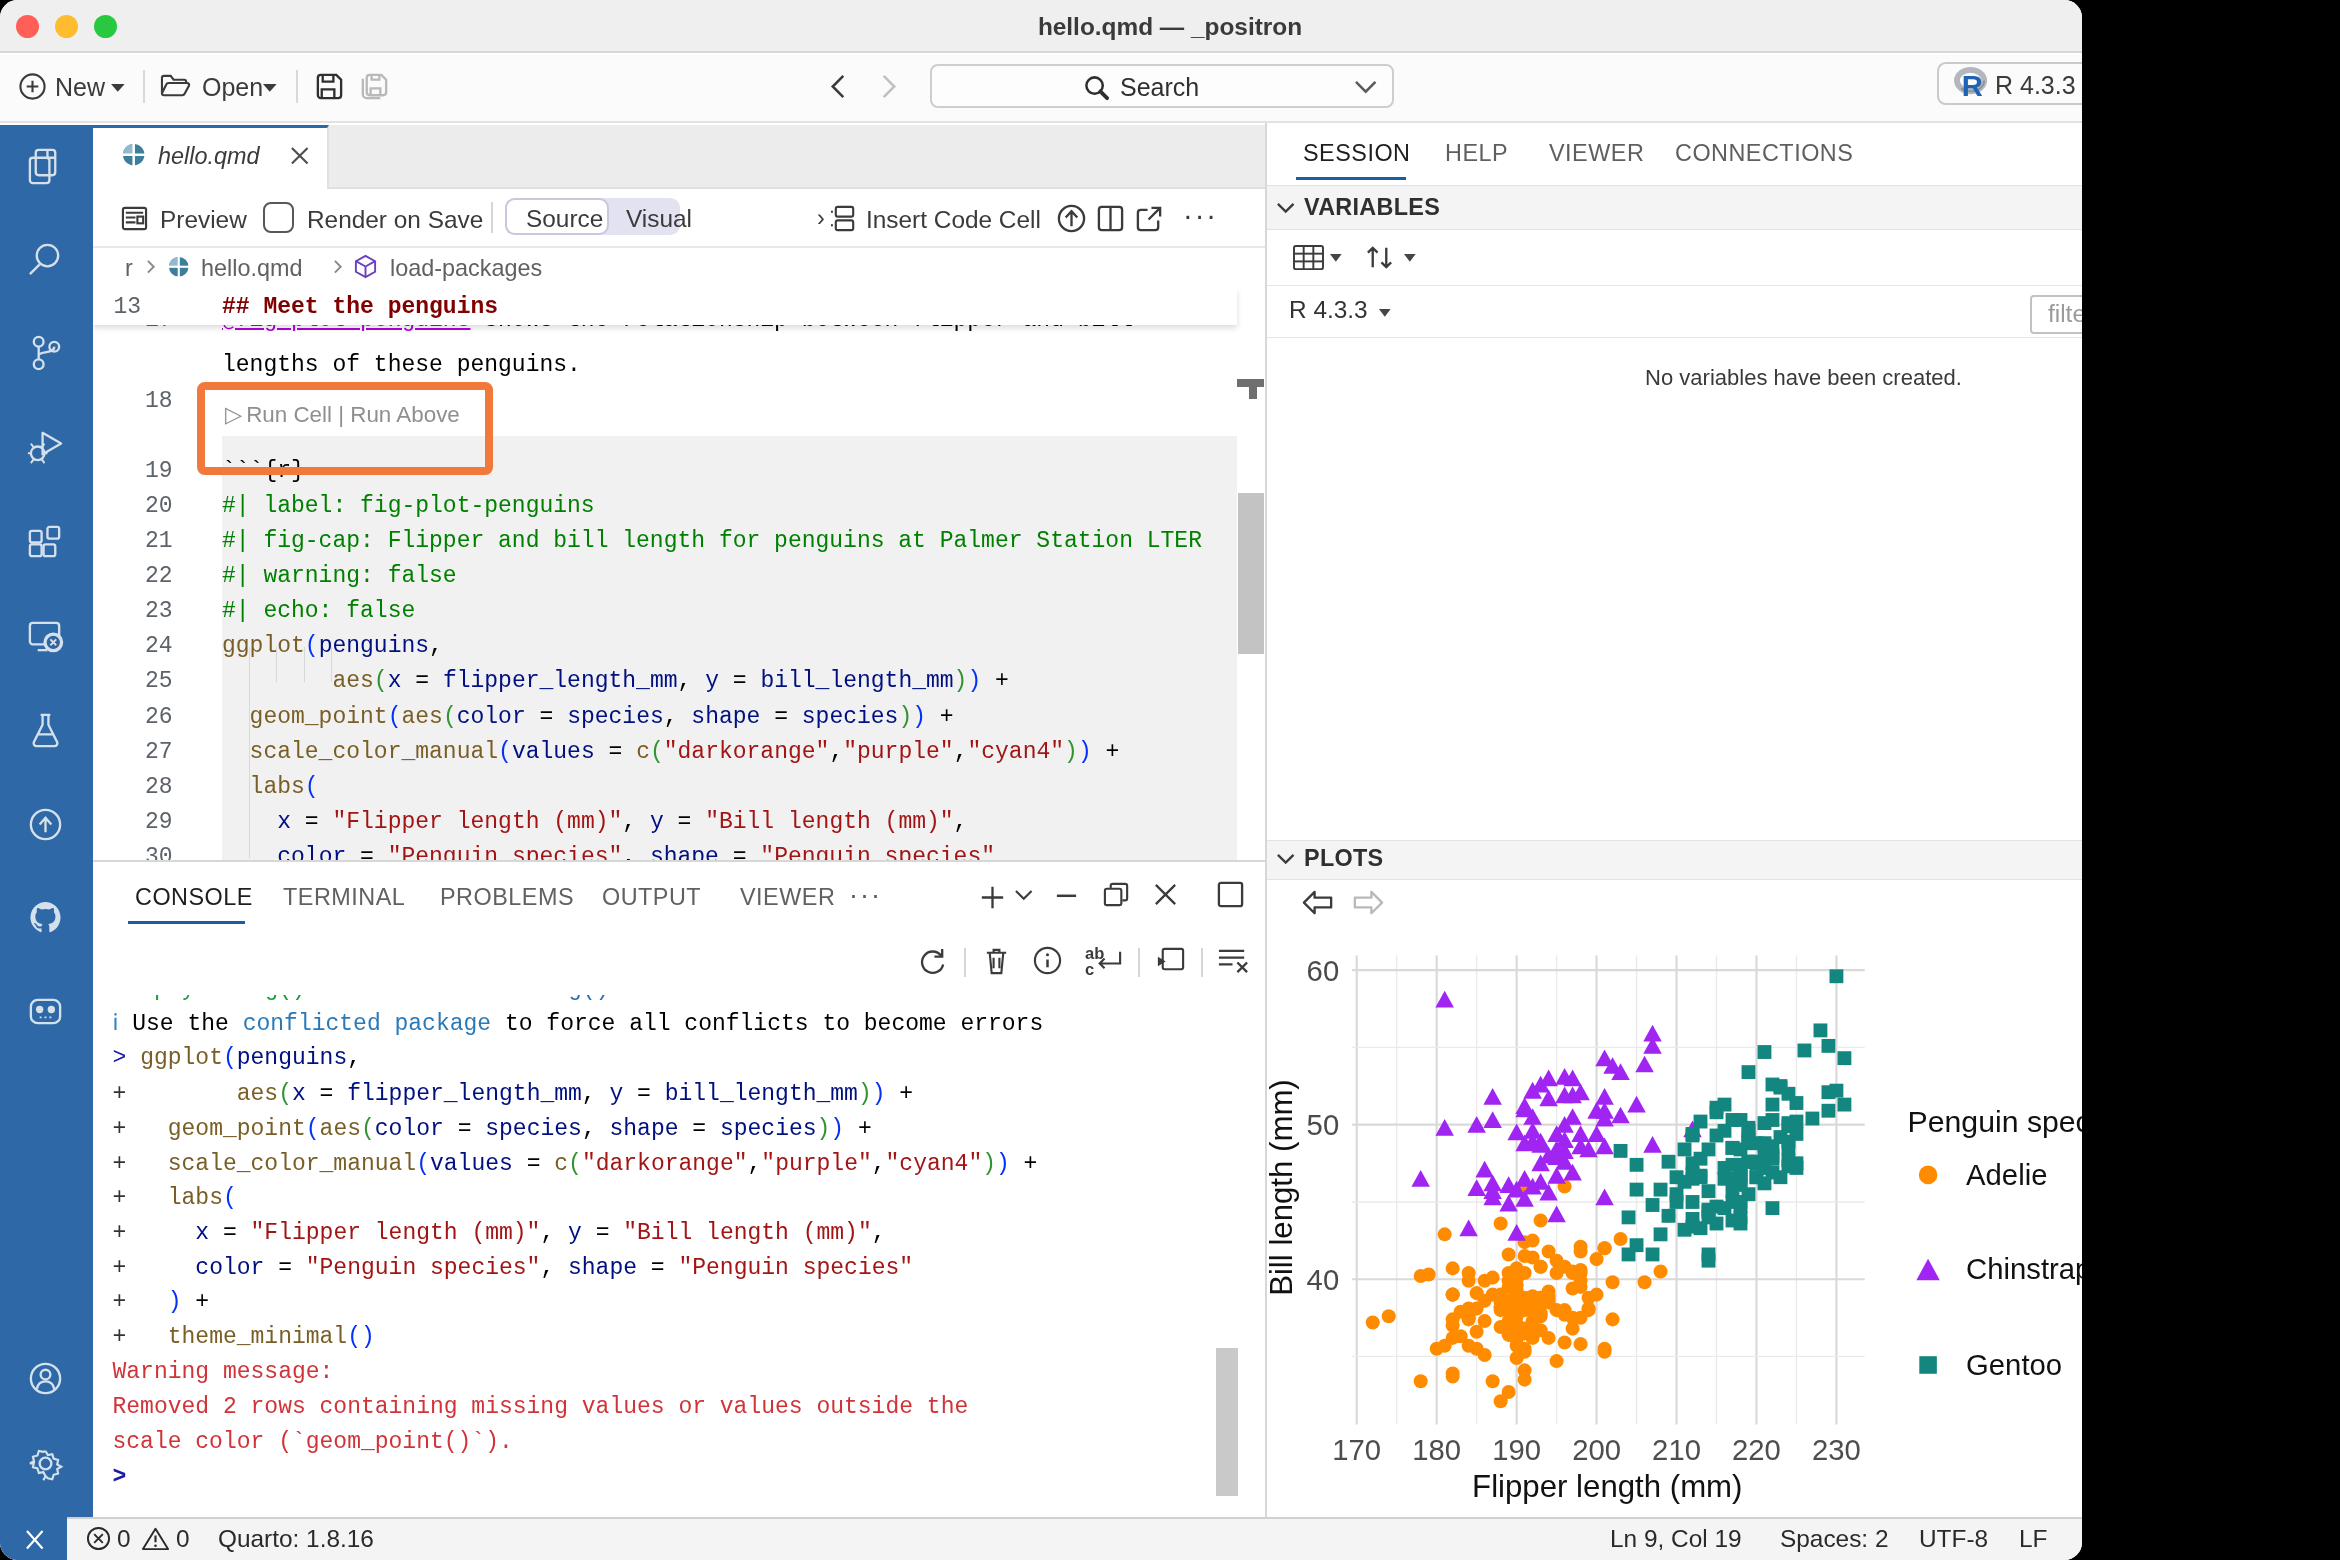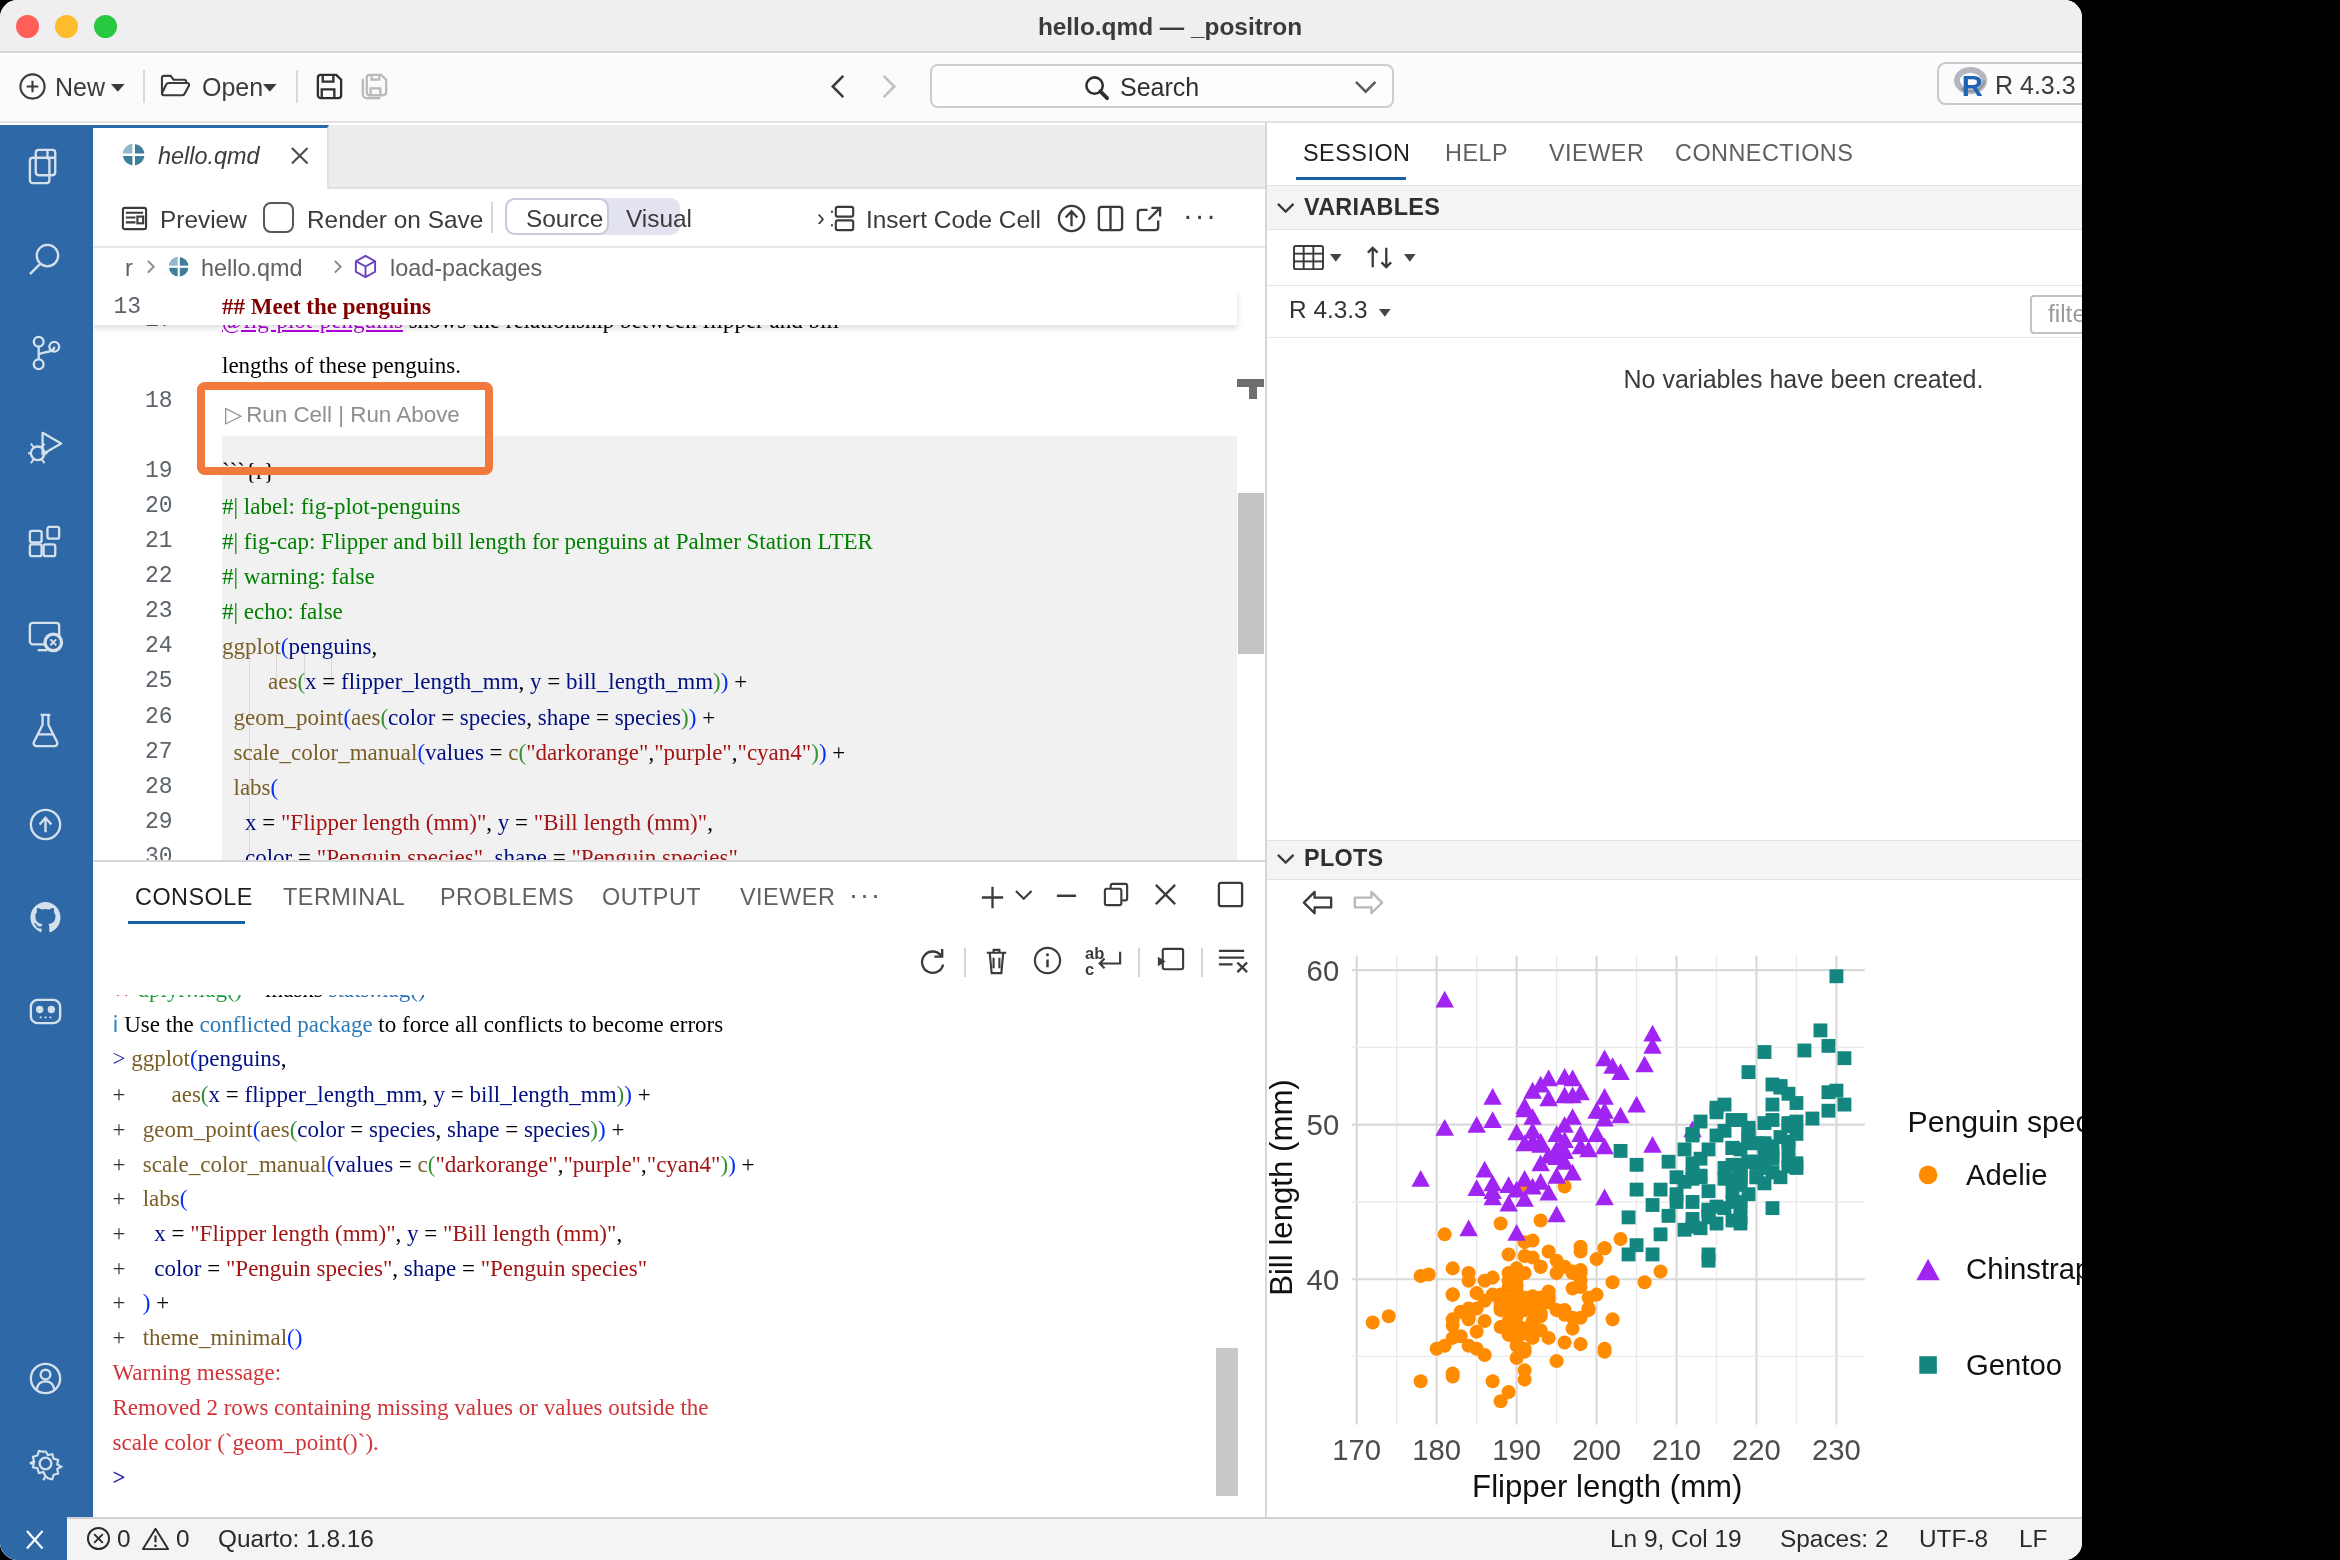--- a/index.html
+++ b/index.html
@@ -1,18 +1,18 @@
 <!DOCTYPE html>
 <html><head><meta charset="utf-8"><style>
 *{margin:0;padding:0;box-sizing:border-box}
 html,body{background:#000;width:2341px;height:1560px;overflow:hidden}
 body{font-family:"Liberation Sans",sans-serif;-webkit-font-smoothing:antialiased}
 #win{position:absolute;left:0;top:0;width:2082px;height:1560px;border-radius:17.6px;overflow:hidden;background:#fff}
 .abs{position:absolute}
-.mono{font-family:Liberation Serif, serif;font-size:23px;white-space:pre}
+.mono{font-family:Liberation Mono, monospace;font-size:23px;white-space:pre}
 .ln{position:absolute;font-family:"Liberation Mono",monospace;font-size:23px;color:#5c636a;width:59px;text-align:right}
 .grn{color:#008000}.str{color:#a31515}.fn{color:#795e26}.vr{color:#001080}.pb{color:#0431fa}.pg{color:#319331}.blk{color:#000}
 .ui{color:#3b3b3b}
 </style></head><body>
 <div id="win">
     <div class="abs" style="left:0;top:0;width:2341px;height:53px;background:#f0eff0;border-bottom:2px solid #d8d7d8"></div>
     <div class="abs" style="left:15.6px;top:14.6px;width:23.4px;height:23.4px;border-radius:50%;background:#ff5f57"></div>
     <div class="abs" style="left:55px;top:14.6px;width:23.4px;height:23.4px;border-radius:50%;background:#febc2e"></div>
     <div class="abs" style="left:94px;top:14.6px;width:23.4px;height:23.4px;border-radius:50%;background:#28c840"></div>
     <div class="abs ui" style="left:975px;top:12.7px;width:390px;text-align:center;font-size:24.4px;font-weight:700;color:#3a3a3a">hello.qmd — _positron</div>
@@ -438,21 +438,21 @@
       </g>
     </svg>
     <div class="abs" style="left:1267px;top:285px;width:1074px;height:1px;background:#e5e5e5"></div>
     <div class="abs" style="left:1289px;top:296px;font-size:24.4px;color:#333">R 4.3.3</div>
     <svg class="abs" style="left:1377px;top:307px" width="15.6" height="11.7" viewBox="0 0 16 12">
       <path d="M2 2 L8 10 L14 2 Z" fill="#454545"></path>
     </svg>
     <div class="abs" style="left:2030px;top:295px;width:290px;height:39px;border:2px solid #c2c2c2;border-radius:3.9px;background:#fff"></div>
     <div class="abs" style="left:2048px;top:300px;font-size:24.4px;color:#9a9a9a">filter</div>
     <div class="abs" style="left:1267px;top:337px;width:1074px;height:1px;background:#e5e5e5"></div>
-    <div class="abs" style="left:1511px;top:365px;width:585px;text-align:center;font-size:25px;color:#3a3a3a">No variables have been created.</div>
+    <div class="abs" style="left:1511px;top:365px;width:585px;text-align:center;font-size:22px;color:#3a3a3a">No variables have been created.</div>
     <div class="abs" style="left:1267px;top:840px;width:1074px;height:40px;background:#f4f4f4;border-top:1px solid #e2e2e2;border-bottom:1px solid #e2e2e2"></div>
     <svg class="abs" style="left:1274px;top:848px" width="23.4" height="21.5" viewBox="0 0 24 22">
       <path d="M4 7 L12 15 L20 7" fill="none" stroke="#3b3b3b" stroke-width="2.4"></path>
     </svg>
     <div class="abs" style="left:1304px;top:845px;font-size:23.4px;font-weight:bold;color:#2f2f2f;letter-spacing:0.3px">PLOTS</div>
     <svg class="abs" style="left:1300px;top:887px" width="37" height="35" viewBox="0 0 38 36">
       <path d="M15 5 L4 16 L15 27 V21 H32 V11 H15 Z" fill="none" stroke="#3b3b3b" stroke-width="2.4" stroke-linejoin="round"></path>
     </svg>
     <svg class="abs" style="left:1349px;top:887px" width="37" height="35" viewBox="0 0 38 36">
       <path d="M23 5 L34 16 L23 27 V21 H6 V11 H23 Z" fill="none" stroke="#b9b9b9" stroke-width="2.4" stroke-linejoin="round"></path>

